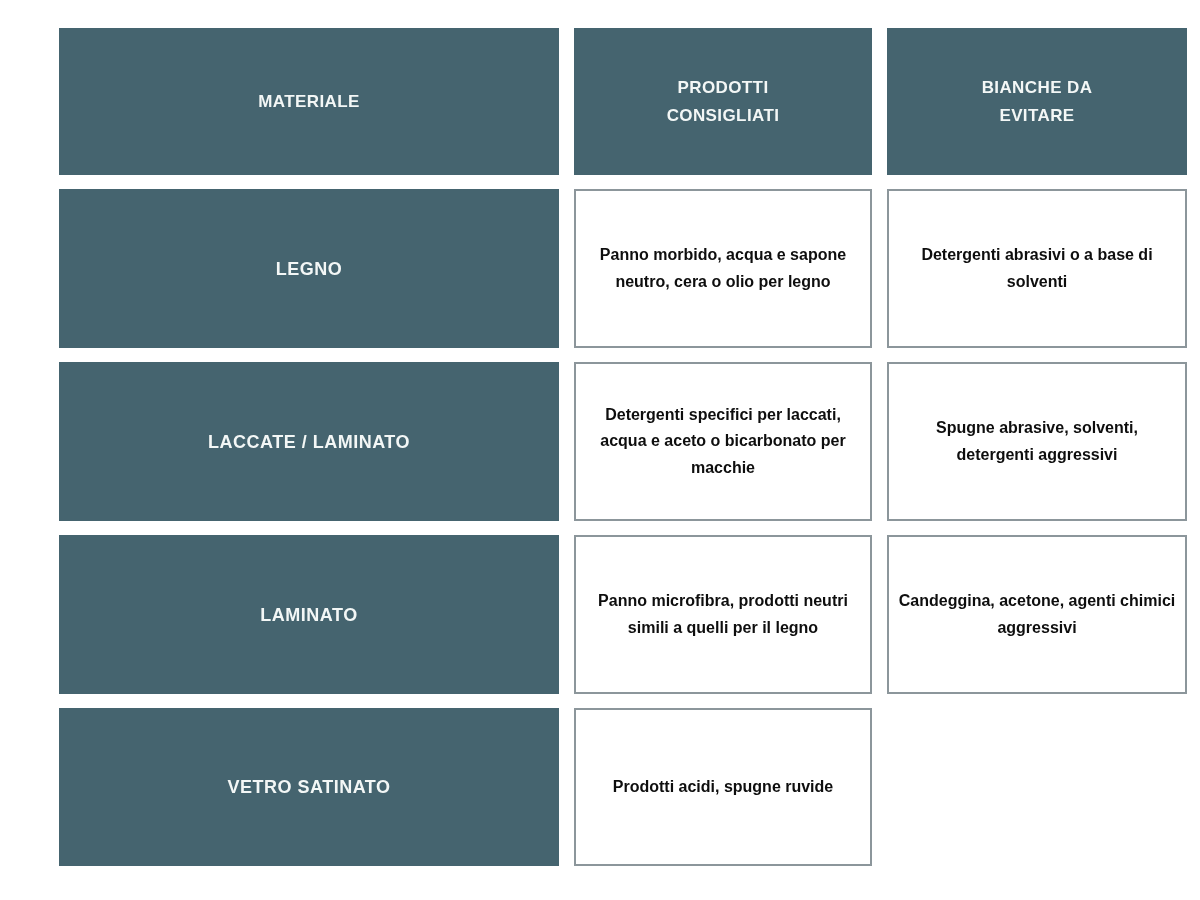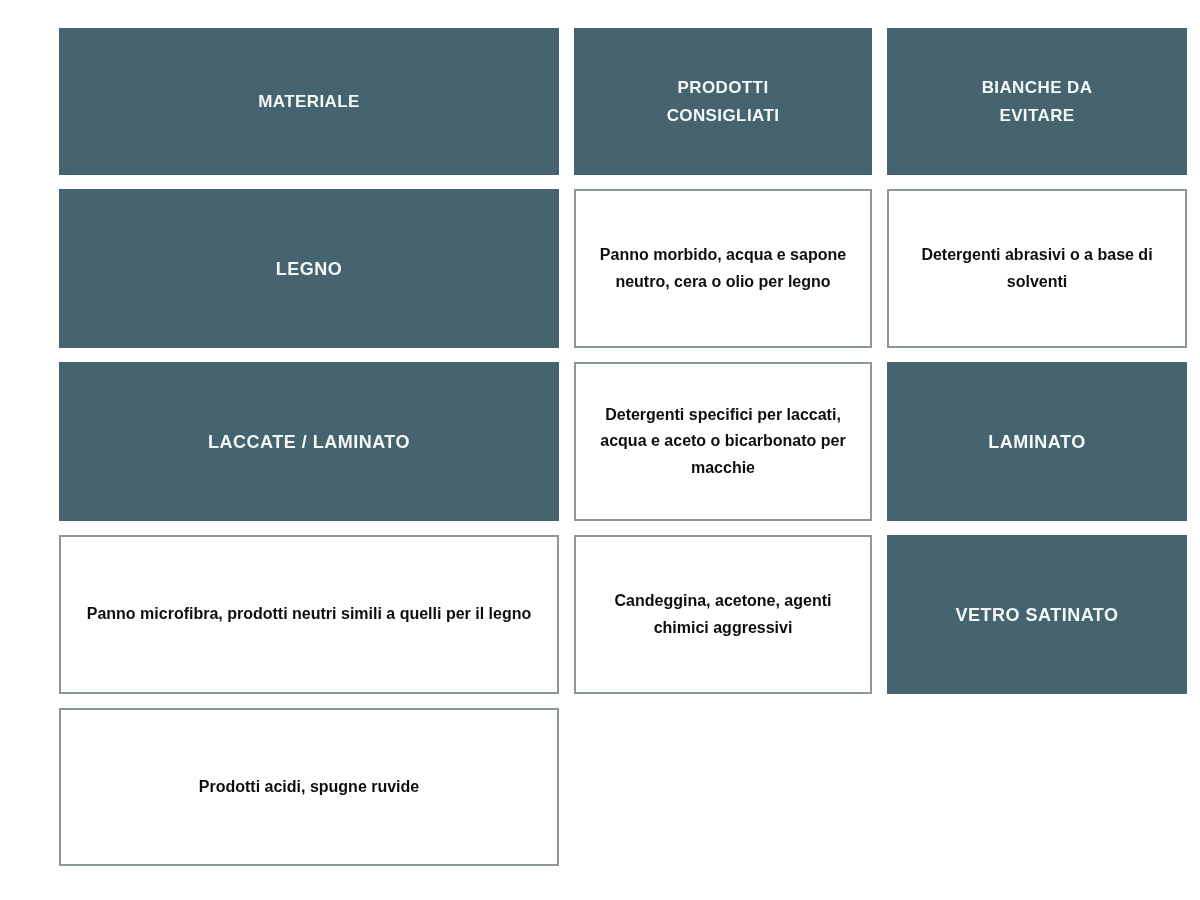--- a/index.html
+++ b/index.html
@@ -83,20 +83,23 @@
   <div class="cell white">
     <span class="body-text">Detergenti abrasivi o a base di solventi</span>
   </div>
 
   <div class="cell teal">
     <span class="material-label">LACCATE / LAMINATO</span>
   </div>
   <div class="cell white">
     <span class="body-text">Detergenti specifici per laccati, acqua e aceto o bicarbonato per macchie</span>
   </div>
+  <div class="cell white">
+    <span class="body-text">Spugne abrasive, solventi, detergenti aggressivi</span>
+  </div>
 
   <div class="cell teal">
     <span class="material-label">LAMINATO</span>
   </div>
   <div class="cell white">
     <span class="body-text">Panno microfibra, prodotti neutri simili a quelli per il legno</span>
   </div>
   <div class="cell white">
     <span class="body-text">Candeggina, acetone, agenti chimici aggressivi</span>
   </div>

